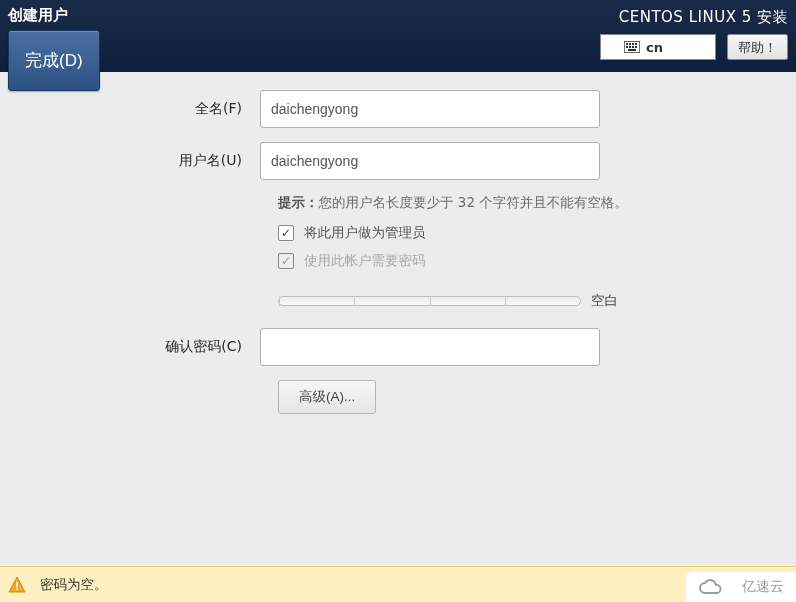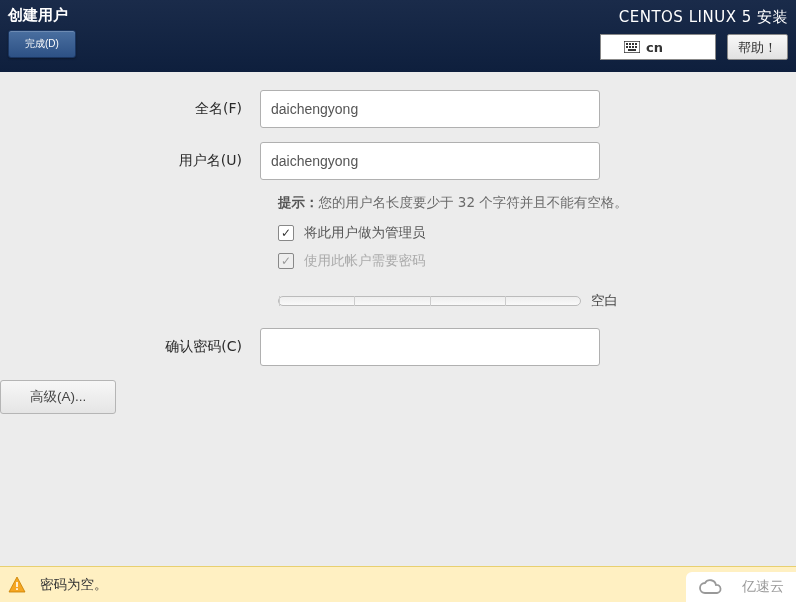--- a/index.html
+++ b/index.html
@@ -25,22 +25,22 @@
       font-size: 15px;
       font-weight: bold;
     }
     .btn-done {
       position: absolute;
       left: 8px;
       top: 30px;
       background: linear-gradient(to bottom, #4a6fa0 0%, #2d5185 100%);
       border: 1px solid #1a3560;
       color: #fff;
-      font-size: 10px;
-      padding: 6px 16px;
+      font-size: 17px;
+      padding: 18px 16px;
       border-radius: 3px;
       box-shadow: 0 1px 2px rgba(0,0,0,0.3), inset 0 1px 0 rgba(255,255,255,0.2);
       cursor: pointer;
     }
     .topbar-right-title {
       position: absolute;
       right: 8px;
       top: 8px;
       font-size: 15px;
       letter-spacing: 0.5px;
@@ -162,23 +162,24 @@
       top:-1px;
       bottom:-1px;
       width:1px;
       background:#ccc;
     }
     .strength-bar .t1{ left:25%; }
     .strength-bar .t2{ left:50%; }
     .strength-bar::before{ left:75%; }
     .strength-text { color: #444; font-size: 13.5px; white-space: nowrap; }
     .btn-adv {
+      margin-left: 278px;
       background: linear-gradient(to bottom, #f7f7f7 0%, #e5e5e5 100%);
       border: 1px solid #b5b5b5;
-      padding: 7px 29px;
+      padding: 7px 20px;
       border-radius: 3px;
       font-size: 13.5px;
       color: #444;
       cursor: pointer;
     }
     .warn-bar {
       position: absolute;
       left: 0;
       right: 0;
       bottom: 0;

